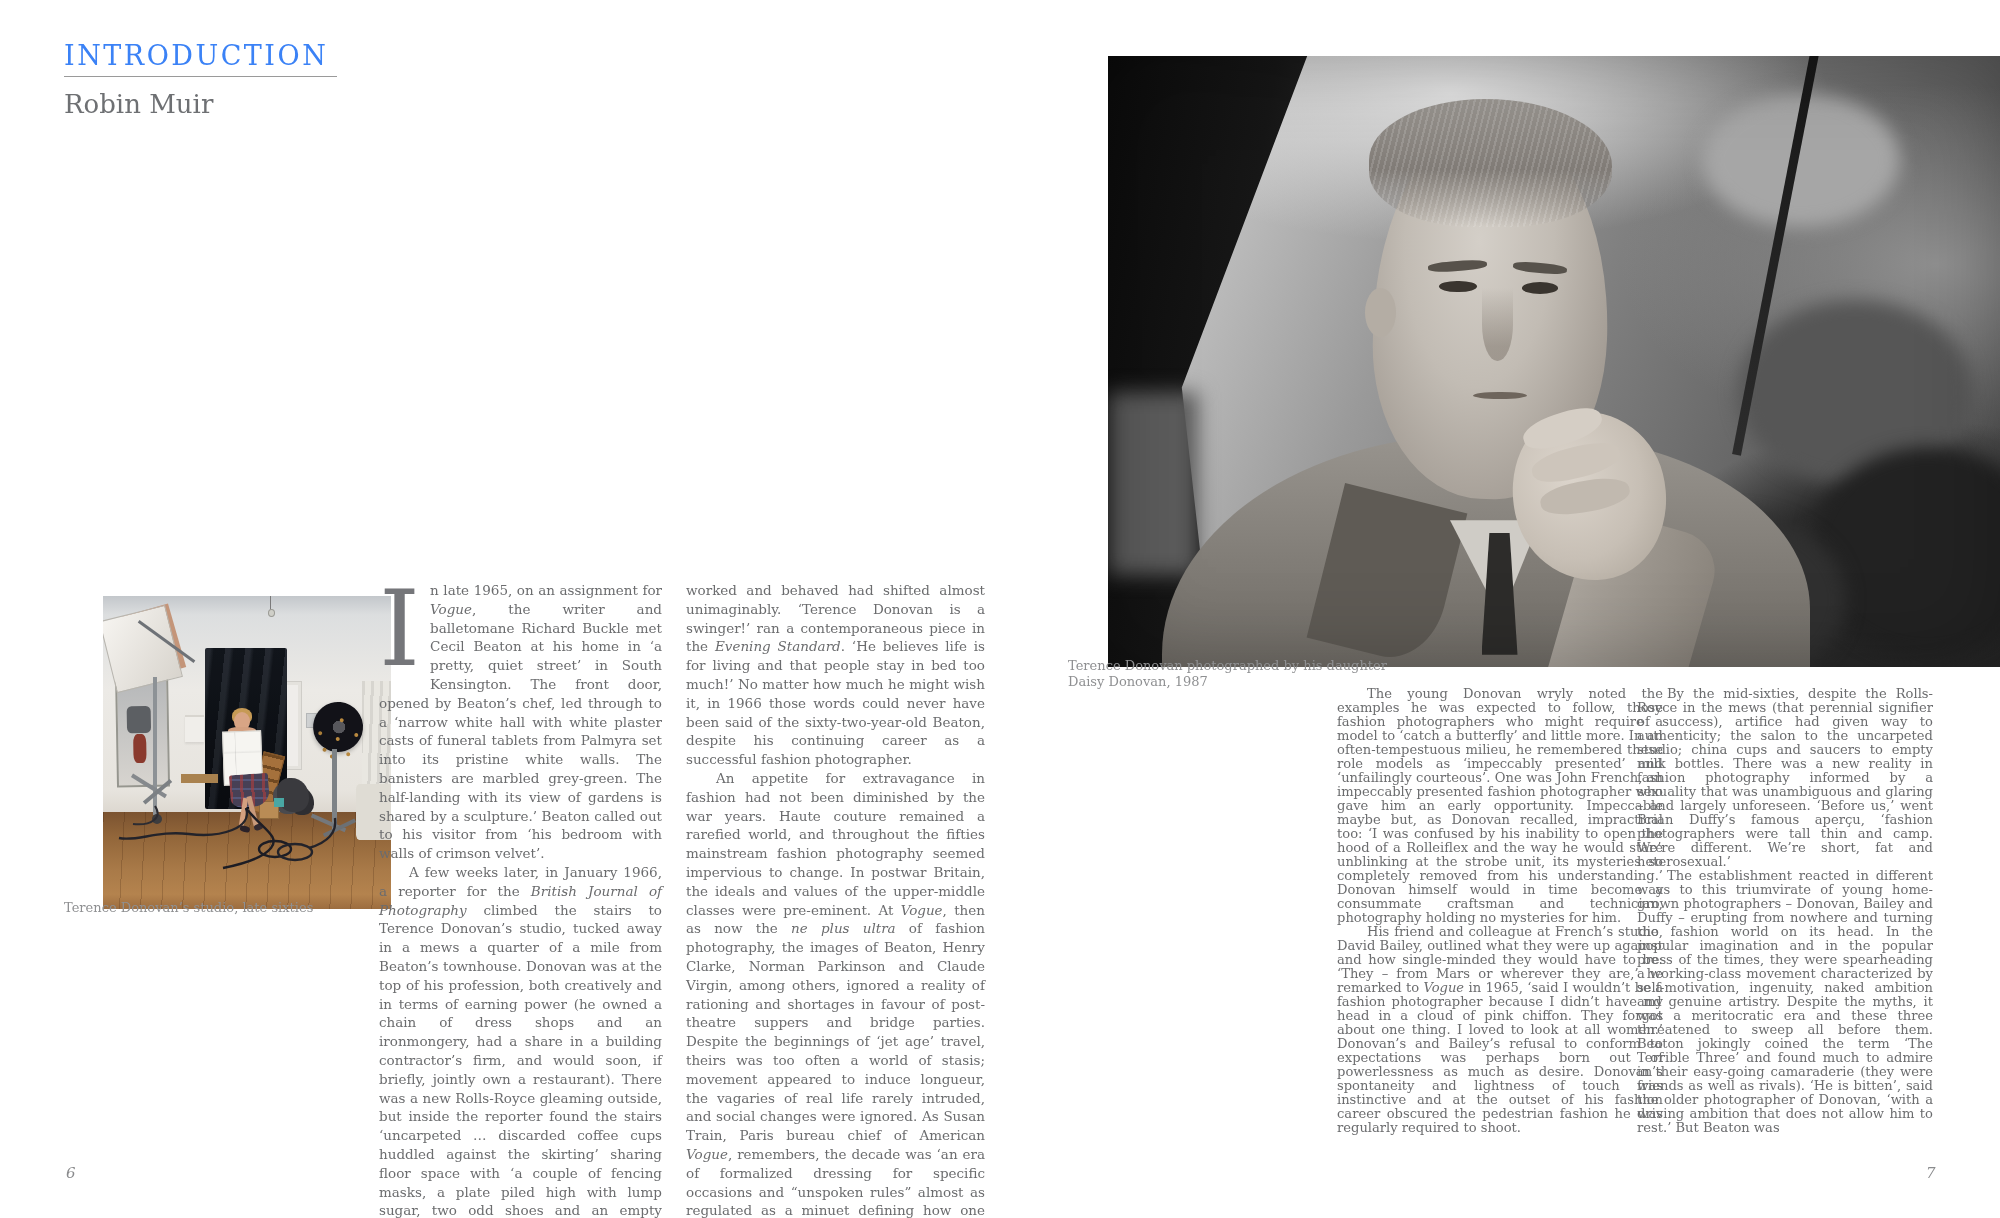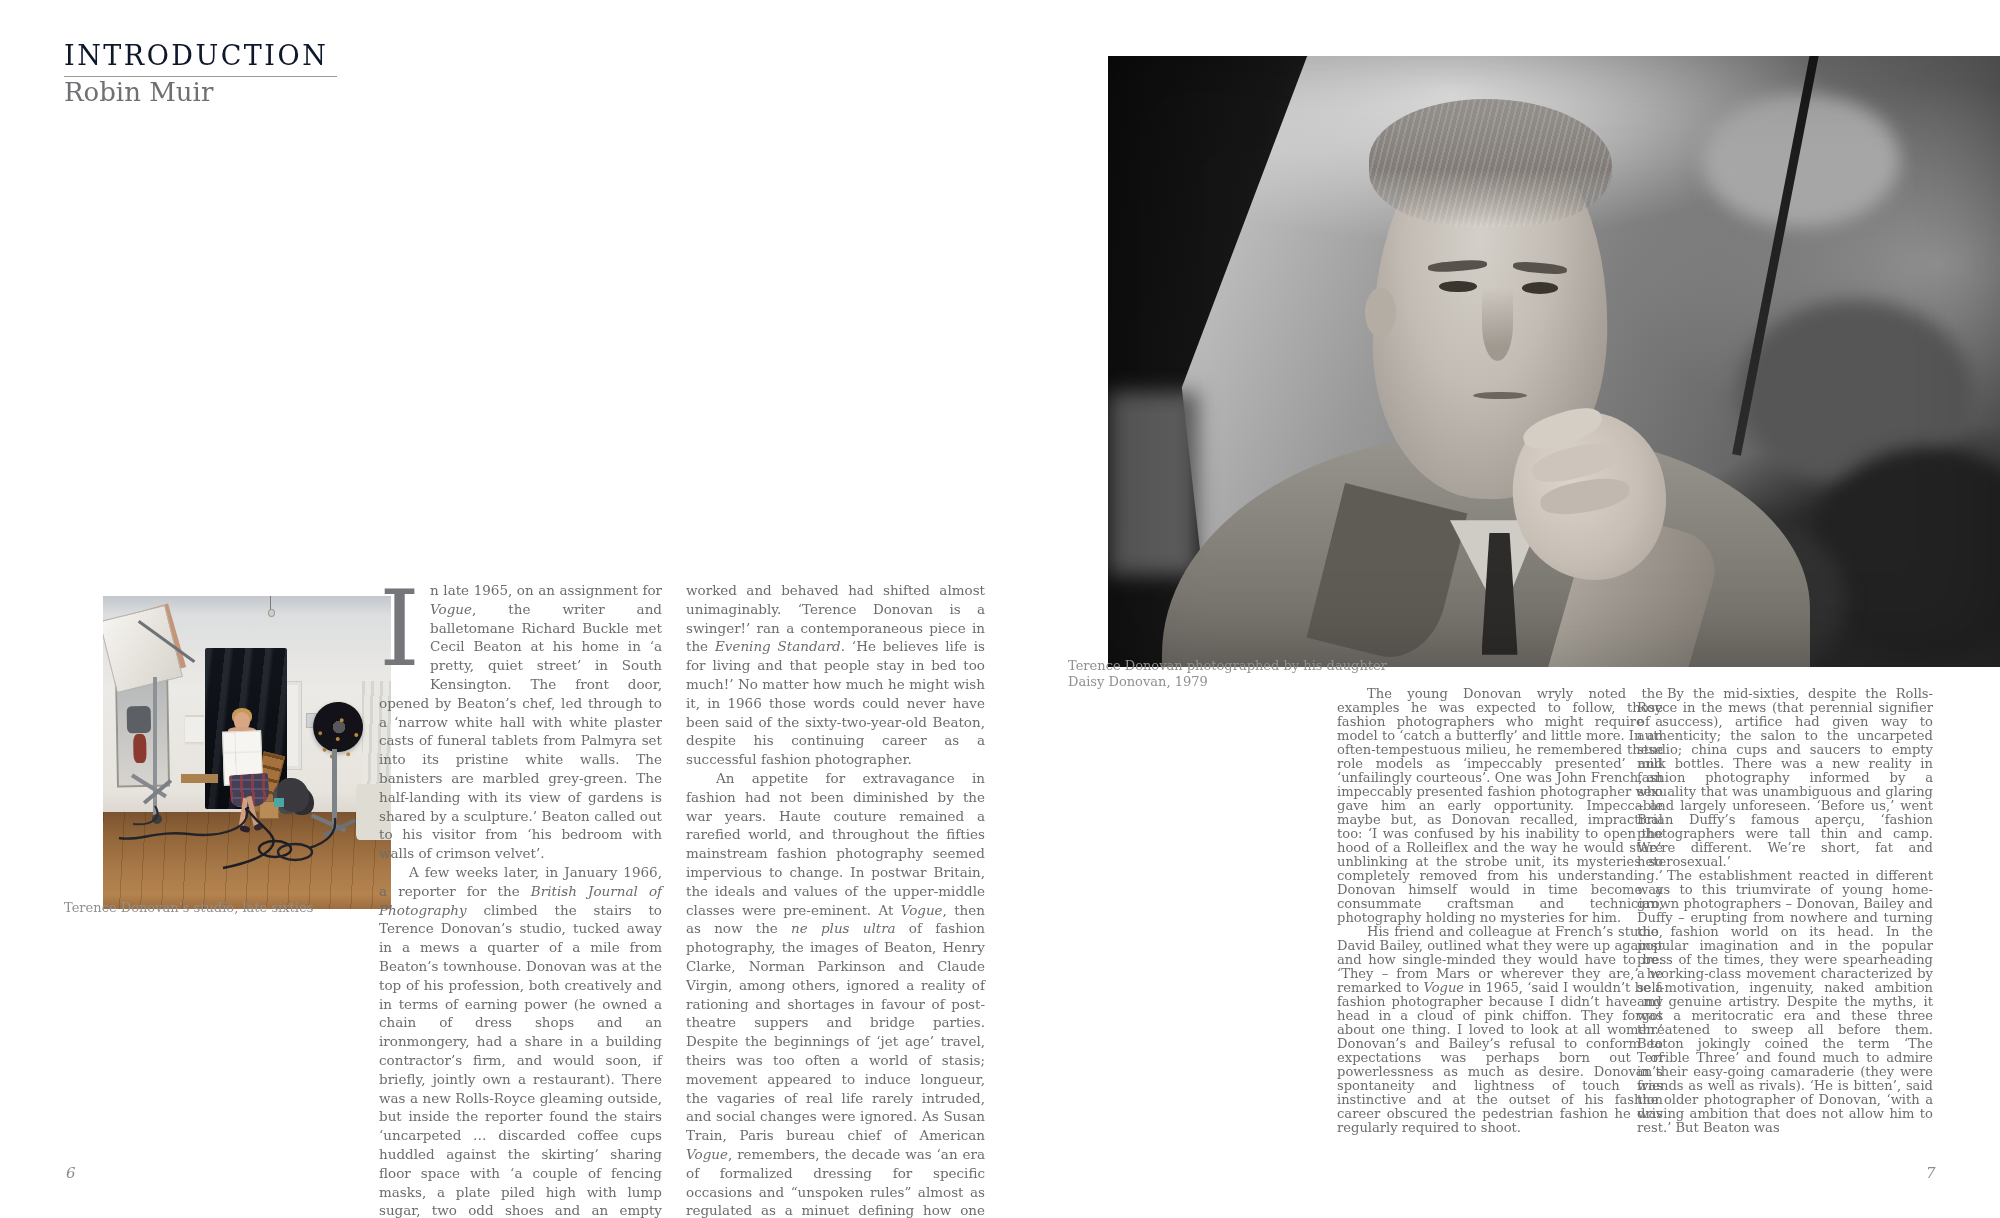--- a/index.html
+++ b/index.html
@@ -1,23 +1,23 @@
 <!DOCTYPE html>
 <html><head>
 <meta charset="utf-8">
 <style>
   html,body{margin:0;padding:0;background:#ffffff;}
   .spread{position:relative;width:2000px;height:1218px;background:#fff;overflow:hidden;
           font-family:"DejaVu Serif","Liberation Serif",serif;color:#6b6c6e;}
 
   
   .header{position:absolute;left:64px;top:40px;}
-  .header-title{font-size:27px;letter-spacing:2.5px;color:#0f172a;display:block;
+  .header-title{font-size:27px;letter-spacing:2.5px;color:#3b82f6;display:block;
                 width:273px;padding-bottom:5px;border-bottom:1.5px solid #9a9a9a;}
-  .header-author{font-size:26px;color:#6e7073;display:block;margin-top:0;}
+  .header-author{font-size:26px;color:#6e7073;display:block;margin-top:12px;}
 
   
   .col{position:absolute;text-align:justify;}
   .col p{margin:0;text-align:justify;}
   .lcol{font-size:13.5px;line-height:18.8px;}
   .rcol{font-size:13.1px;line-height:14px;}
   .lcol1{left:379px;top:581px;width:283px;}
   .lcol2{left:686px;top:581px;width:299px;}
   .rcol1{left:1337px;top:687px;width:326px;}
   .rcol2{left:1637px;top:687px;width:296px;}
@@ -235,21 +235,21 @@
     <div class="po-ear"></div>
     <div class="po-forearm"></div>
     <div class="po-hand"></div>
     <div class="po-finger1"></div>
     <div class="po-finger2"></div>
     <div class="po-finger3"></div>
     <div class="po-vignette"></div>
   </figure>
   <div class="caption right-caption">
     <div>Terence Donovan photographed by his daughter</div>
-    <div>Daisy Donovan, 1979</div>
+    <div>Daisy Donovan, 1987</div>
   </div>
 
   <div class="col rcol rcol1">
     <p class="indent">The young Donovan wryly noted the examples he was expected to follow, those fashion photographers who might require a model to ‘catch a butterfly’ and little more. In an often-tempestuous milieu, he remembered these role models as ‘impeccably presented’ and ‘unfailingly courteous’. One was John French, an impeccably presented fashion photographer who gave him an early opportunity. Impeccable maybe but, as Donovan recalled, impractical too: ‘I was confused by his inability to open the hood of a Rolleiflex and the way he would stare unblinking at the strobe unit, its mysteries so completely removed from his understanding.’ Donovan himself would in time become a consummate craftsman and technician, photography holding no mysteries for him.</p>
     <p class="indent">His friend and colleague at French’s studio, David Bailey, outlined what they were up against and how single-minded they would have to be: ‘They – from Mars or wherever they are,’ he remarked to <i>Vogue</i> in 1965, ‘said I wouldn’t be a fashion photographer because I didn’t have my head in a cloud of pink chiffon. They forgot about one thing. I loved to look at all women.’ Donovan’s and Bailey’s refusal to conform to expectations was perhaps born out of powerlessness as much as desire. Donovan’s spontaneity and lightness of touch was instinctive and at the outset of his fashion career obscured the pedestrian fashion he was regularly required to shoot.</p>
   </div>
   <div class="col rcol rcol2">
     <p class="indent">By the mid-sixties, despite the Rolls-Royce in the mews (that perennial signifier of success), artifice had given way to authenticity; the salon to the uncarpeted studio; china cups and saucers to empty milk bottles. There was a new reality in fashion photography informed by a sexuality that was unambiguous and glaring – and largely unforeseen. ‘Before us,’ went Brian Duffy’s famous aperçu, ‘fashion photographers were tall thin and camp. We’re different. We’re short, fat and heterosexual.’</p>
     <p class="indent">The establishment reacted in different ways to this triumvirate of young home-grown photographers – Donovan, Bailey and Duffy – erupting from nowhere and turning the fashion world on its head. In the popular imagination and in the popular press of the times, they were spearheading a working-class movement characterized by self-motivation, ingenuity, naked ambition and genuine artistry. Despite the myths, it was a meritocratic era and these three threatened to sweep all before them. Beaton jokingly coined the term ‘The Terrible Three’ and found much to admire in their easy-going camaraderie (they were friends as well as rivals). ‘He is bitten’, said the older photographer of Donovan, ‘with a driving ambition that does not allow him to rest.’ But Beaton was</p>
   </div>

